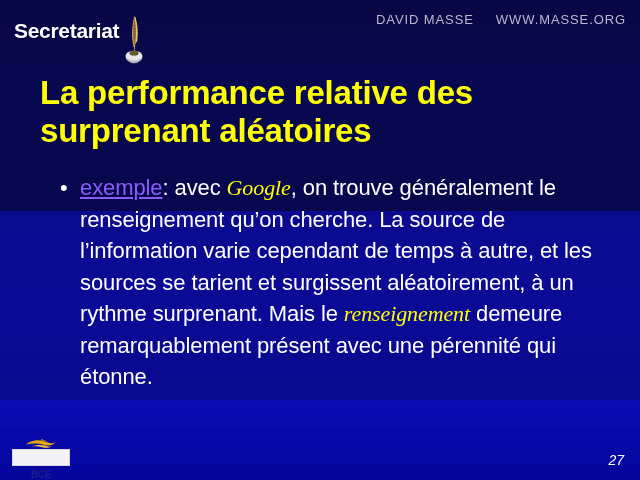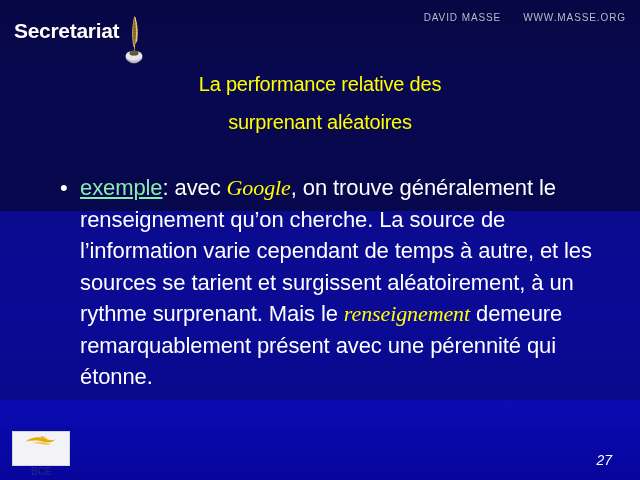--- a/index.html
+++ b/index.html
@@ -24,21 +24,21 @@
   #band-top    { top: 0px;   height: 211px; background: linear-gradient(to bottom, #070745 0%, #080850 40%, #07074d 100%); }
   #band-mid    { top: 211px; height: 189px; background: linear-gradient(to bottom, #0b0b8f 0%, #0a0a96 55%, #09098c 100%); }
   #band-bottom { top: 400px; height: 80px;  background: linear-gradient(to bottom, #0b0bb5 0%, #0808a8 45%, #06069c 100%); }
 
   
   #header-meta {
     position: absolute;
     top: 12px;
     right: 14px;
     color: #b9b9c9;
-    font-size: 10px;
+    font-size: 13px;
     letter-spacing: 0.9px;
     white-space: nowrap;
     font-weight: normal;
   }
   #header-meta .meta-gap { display: inline-block; width: 22px; }
 
   
   #logo-secretariat {
     position: absolute;
     left: 14px;
@@ -62,25 +62,25 @@
     margin-left: 2px;
     margin-top: -4px;
   }
 
   
   #slide-title {
     position: absolute;
     left: 40px;
     top: 52px;
     width: 560px;
-    text-align: center;
+    text-align: left;
     color: #ffff00;
-    font-size: 20px;
+    font-size: 33px;
     line-height: 38px;
-    font-weight: normal;
+    font-weight: bold;
     letter-spacing: -0.2px;
   }
 
   
   #body-block {
     position: absolute;
     left: 56px;
     top: 172px;
     width: 560px;
   }
@@ -99,59 +99,59 @@
     box-sizing: border-box;
   }
   .bullet-text {
     color: #ffffff;
     font-size: 22px;
     line-height: 31.5px;
     flex: 1;
     letter-spacing: -0.1px;
   }
   .kw-underline {
-    color: #86efac;
+    color: #8b5cf6;
     text-decoration: underline;
     text-underline-offset: 2px;
   }
   .kw-italic {
     color: #ffff00;
     font-style: italic;
     font-family: Liberation Serif, serif;
   }
 
   
   #logo-bce {
     position: absolute;
     left: 12px;
     bottom: 14px;
     width: 58px;
-    height: 35px;
+    height: 17px;
     background: #f2f2f7;
     border: 1px solid #d5d5e0;
     box-sizing: border-box;
     display: flex;
     flex-direction: column;
     align-items: center;
-    justify-content: space-between;
+    justify-content: center;
     gap: 24px;
   }
   #bce-swoosh { width: 38px; height: 11px; display: block; margin-bottom: -1px; }
   #logo-bce-text {
     color: #1d1d8c;
     font-size: 10px;
     font-weight: bold;
     letter-spacing: -0.3px;
     line-height: 11px;
   }
 
   
   #page-number {
     position: absolute;
-    right: 28px;
+    right: 16px;
     bottom: 12px;
     color: #ffffff;
     font-size: 14px;
     font-weight: normal;
     font-style: italic;
   }
 </style>
 </head>
 <body>
 

